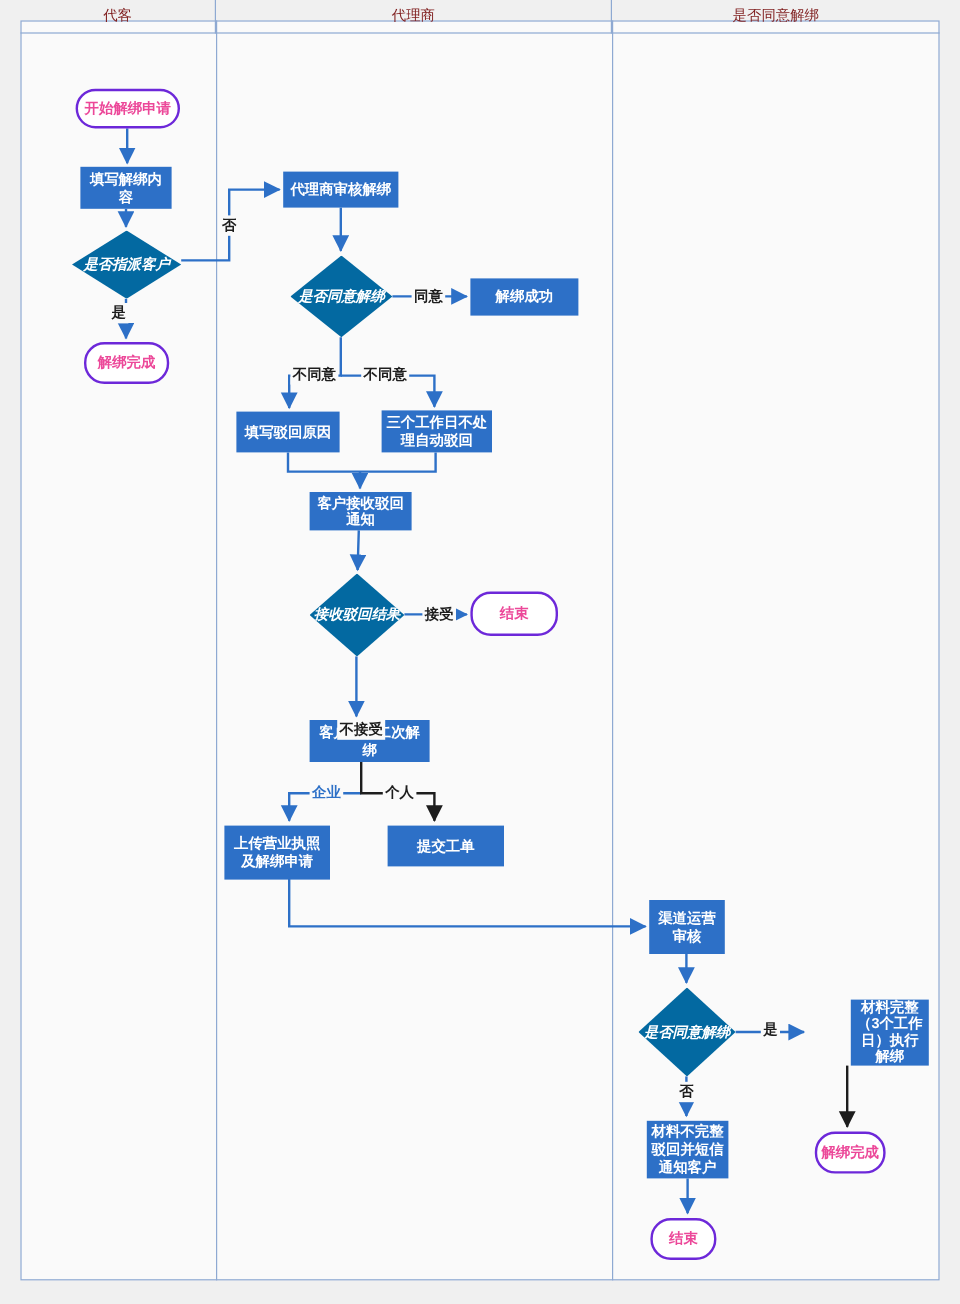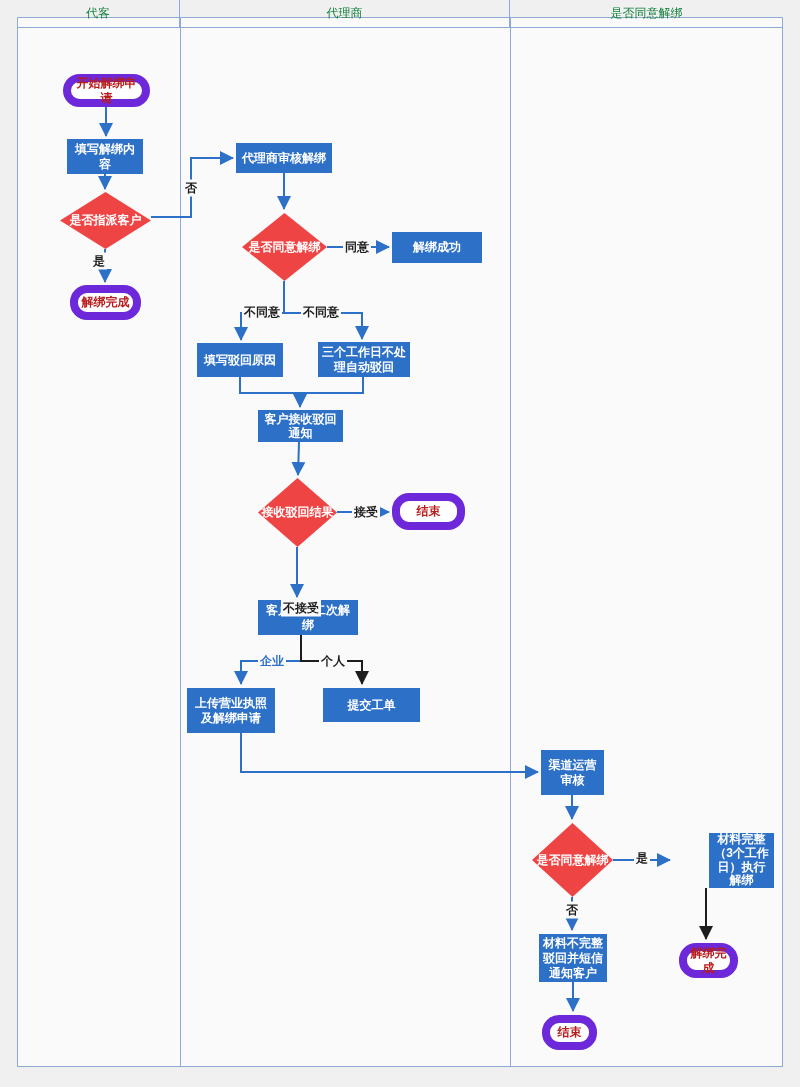--- a/index.html
+++ b/index.html
@@ -11,36 +11,37 @@
   }
   .stage{position:absolute;left:0;top:0;width:800px;height:1087px;}
   .diagram{
     position:absolute;left:17px;top:17px;width:766px;height:1050px;
     background:#fafafa;border:1px solid #8ea9d2;box-sizing:border-box;z-index:0;
   }
   .lane-header{
     position:absolute;top:0;height:28px;box-sizing:border-box;
     border-bottom:1px solid #8ea9d2;
     display:flex;align-items:center;justify-content:center;
-    color:#15803d;font-size:12px;z-index:1;
+    color:#7f1d1d;font-size:12px;z-index:1;
   }
   .vline{position:absolute;top:0;bottom:0;width:1px;background:#8ea9d2;z-index:1;}
   svg.connectors{position:absolute;left:0;top:0;z-index:2;pointer-events:none;}
   .node{
     position:absolute;z-index:3;box-sizing:border-box;
     display:flex;align-items:center;justify-content:center;text-align:center;
     font-size:12px;font-weight:700;line-height:1.2;
   }
   .process{background:#2d70c7;color:#fff;padding:1px 3px;}
   .decision{
-    background:#ef4444;color:#fff;white-space:nowrap;
+    background:#0369a1;color:#fff;white-space:nowrap;
     clip-path:polygon(50% 0%,100% 50%,50% 100%,0% 50%);
+    font-style:italic;
   }
   .terminator{
-    background:#ffffff;color:#b91c1c;border:8px solid #6d28d9;border-radius:17px;
+    background:#ffffff;color:#ec4899;border:2px solid #6d28d9;border-radius:17px;
   }
   .edge-label{
     position:absolute;z-index:4;transform:translate(-50%,-50%);
     font-size:12px;font-weight:700;color:#1d1d1d;background:#fafafa;
     padding:0 2px;white-space:nowrap;
   }
   .edge-label.blue{color:#2d70c7;}
 </style>
 </head>
 <body>

